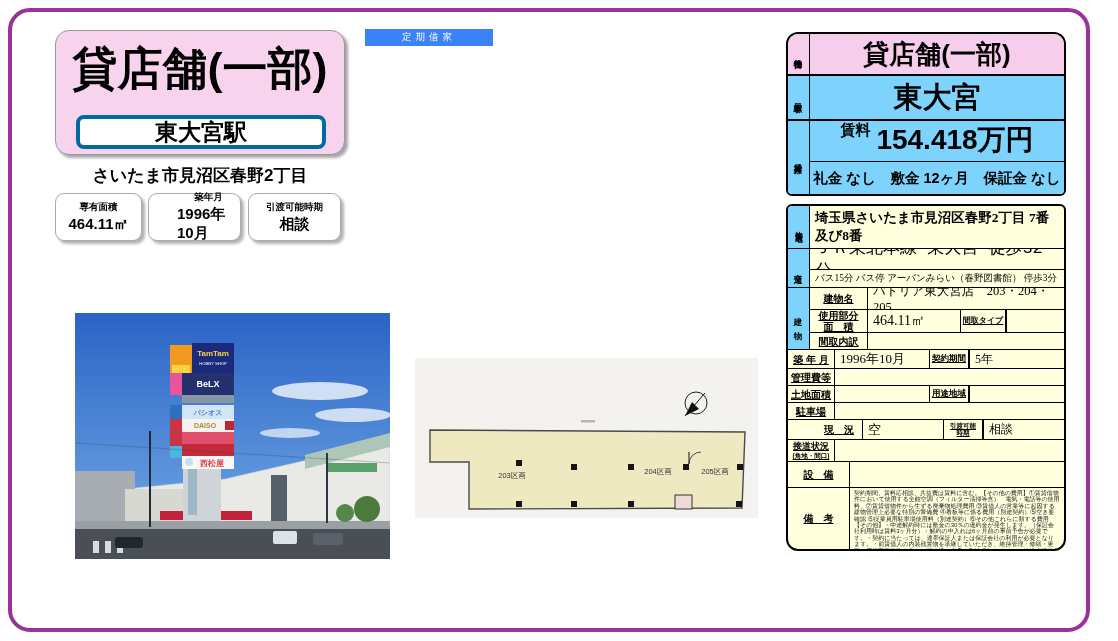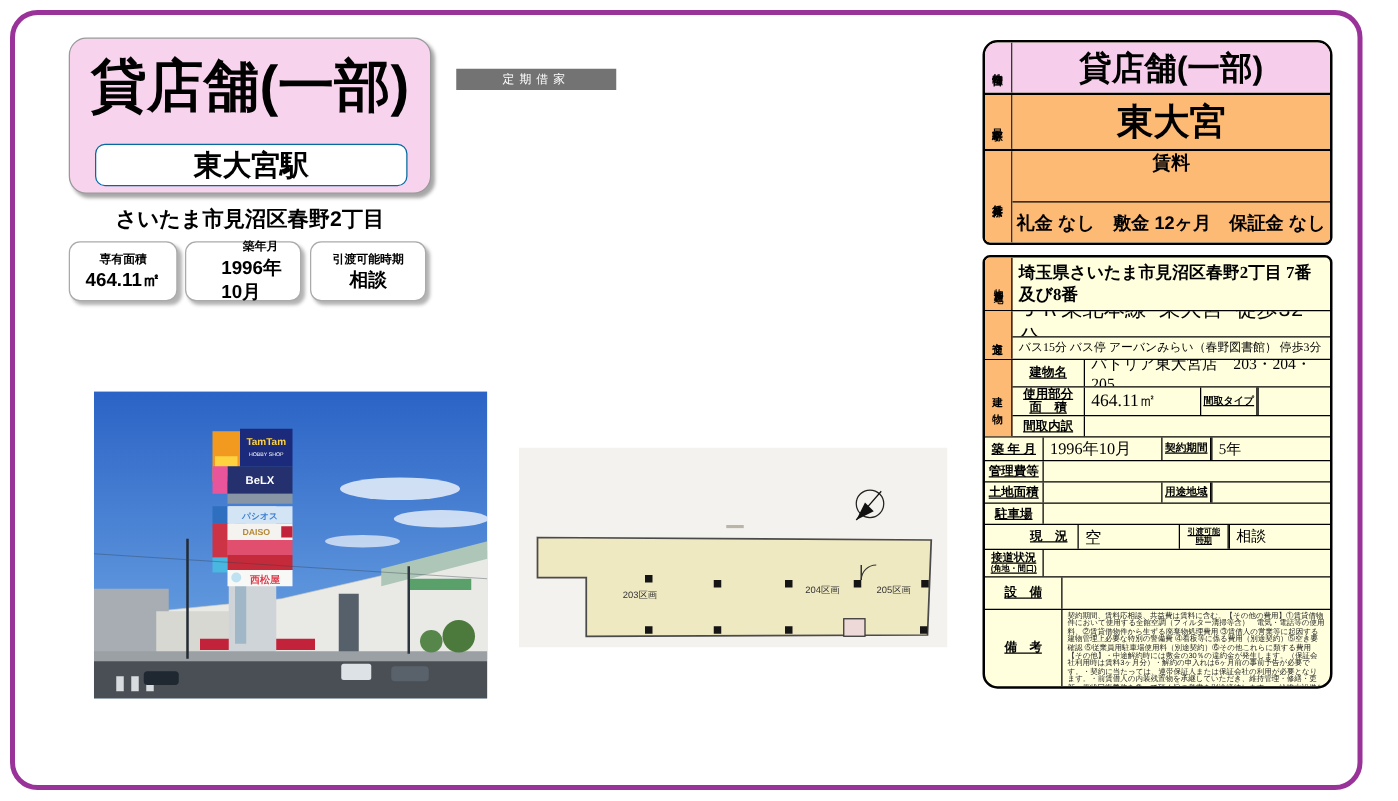--- a/index.html
+++ b/index.html
@@ -8,46 +8,46 @@
   .frame{position:absolute;left:8px;top:8px;width:1082px;height:624px;border:4px solid #993399;
     border-radius:22px;background:#fff;}
   .inner{position:absolute;inset:0;}
 
   
   .title-card{position:absolute;left:43px;top:18px;width:290px;height:125px;background:#f8d3ed;
     border:1px solid #999;border-radius:14px;box-shadow:3px 3px 3px rgba(0,0,0,.35);}
   .title-card .big{position:absolute;top:8px;left:0;right:0;text-align:center;font-size:45px;
     font-weight:bold;color:#000;letter-spacing:0px;}
   .station-box{position:absolute;left:20px;top:84px;width:250px;height:34px;background:#fff;
-    border:1px solid #0369a1;border-radius:8px;display:flex;align-items:center;justify-content:center;
+    border:4px solid #0369a1;border-radius:8px;display:flex;align-items:center;justify-content:center;
     font-size:23px;font-weight:bold;}
   .addr{position:absolute;left:43px;top:152px;width:290px;text-align:center;font-size:17px;font-weight:bold;}
   .ibox{position:absolute;top:181px;height:48px;background:#fff;border:1px solid #aaa;border-radius:9px;
     box-shadow:3px 3px 3px rgba(0,0,0,.3);display:flex;flex-direction:column;align-items:center;justify-content:center;}
   .ibox .l{font-size:9.5px;font-weight:bold;}
   .ibox .v{font-size:15px;font-weight:bold;margin-top:1px;}
-  .badge{position:absolute;left:353px;top:17px;width:128px;height:17px;background:#737373;color:#fff;
-    font-size:9.5px;display:flex;align-items:center;justify-content:center;letter-spacing:4px;margin-top:26px;}
+  .badge{position:absolute;left:353px;top:17px;width:128px;height:17px;background:#3b82f6;color:#fff;
+    font-size:9.5px;display:flex;align-items:center;justify-content:center;letter-spacing:4px;}
 
   
   .photo{position:absolute;left:63px;top:301px;width:315px;height:246px;overflow:hidden;}
 
   
   .plan{position:absolute;left:403px;top:346px;width:343px;height:180px;border-radius:22px;}
 
   
   .t1{position:absolute;left:774px;top:20px;width:280px;border:2px solid #000;border-radius:12px 12px 6px 6px;
     overflow:hidden;background:#ffffde;}
   .t1row{display:flex;}
   .t1row.b{border-top:2px solid #000;}
   .vlab{width:22px;flex:none;display:flex;align-items:center;justify-content:center;
     writing-mode:vertical-rl;text-orientation:upright;font-size:8.5px;font-weight:bold;
     border-right:1.5px solid #000;letter-spacing:1px;}
   .pink{background:#f6cdea;}
-  .cream{background:#fdba74;}
+  .cream{background:#7dd3fc;}
   .t1 .val{flex:1;display:flex;align-items:center;justify-content:center;}
   .tv-type{font-size:26px;font-weight:bold;}
   .tv-sta{font-size:29px;font-weight:bold;}
   .rentrow{display:flex;align-items:flex-start;justify-content:center;gap:6px;height:41px;border-bottom:1.5px solid #000;}
   .rent-l{font-size:15px;font-weight:bold;}
   .rent-v{font-size:28px;font-weight:bold;}
   .feerow{display:flex;align-items:center;justify-content:center;height:32px;font-size:14.5px;font-weight:bold;}
 
   .t2{position:absolute;left:774px;top:192px;width:280px;border:2px solid #000;border-radius:6px 6px 12px 12px;
     overflow:hidden;background:#ffffde;font-family:"Liberation Serif","DejaVu Serif",serif;}
@@ -193,20 +193,21 @@
     </div>
     <div class="t1row b" style="height:45px;">
       <div class="vlab cream">最寄駅</div>
       <div class="val cream tv-sta">東大宮</div>
     </div>
     <div class="t1row b" style="height:75px;">
       <div class="vlab cream">賃貸条件</div>
       <div class="col cream">
         <div class="rentrow">
           <span class="rent-l">賃料</span>
+          <span class="rent-v">154.418万円</span>
         </div>
         <div class="feerow">礼金 なし　敷金 12ヶ月　保証金 なし</div>
       </div>
     </div>
   </div>
 
   <div class="t2">
     <div class="t2row" style="height:42px;">
       <div class="vlab cream" style="font-size:7.5px;">物件所在地</div>
       <div class="cval" style="font-size:13.5px;line-height:1.35;font-weight:bold;">埼玉県さいたま市見沼区春野2丁目 7番及び8番</div>

